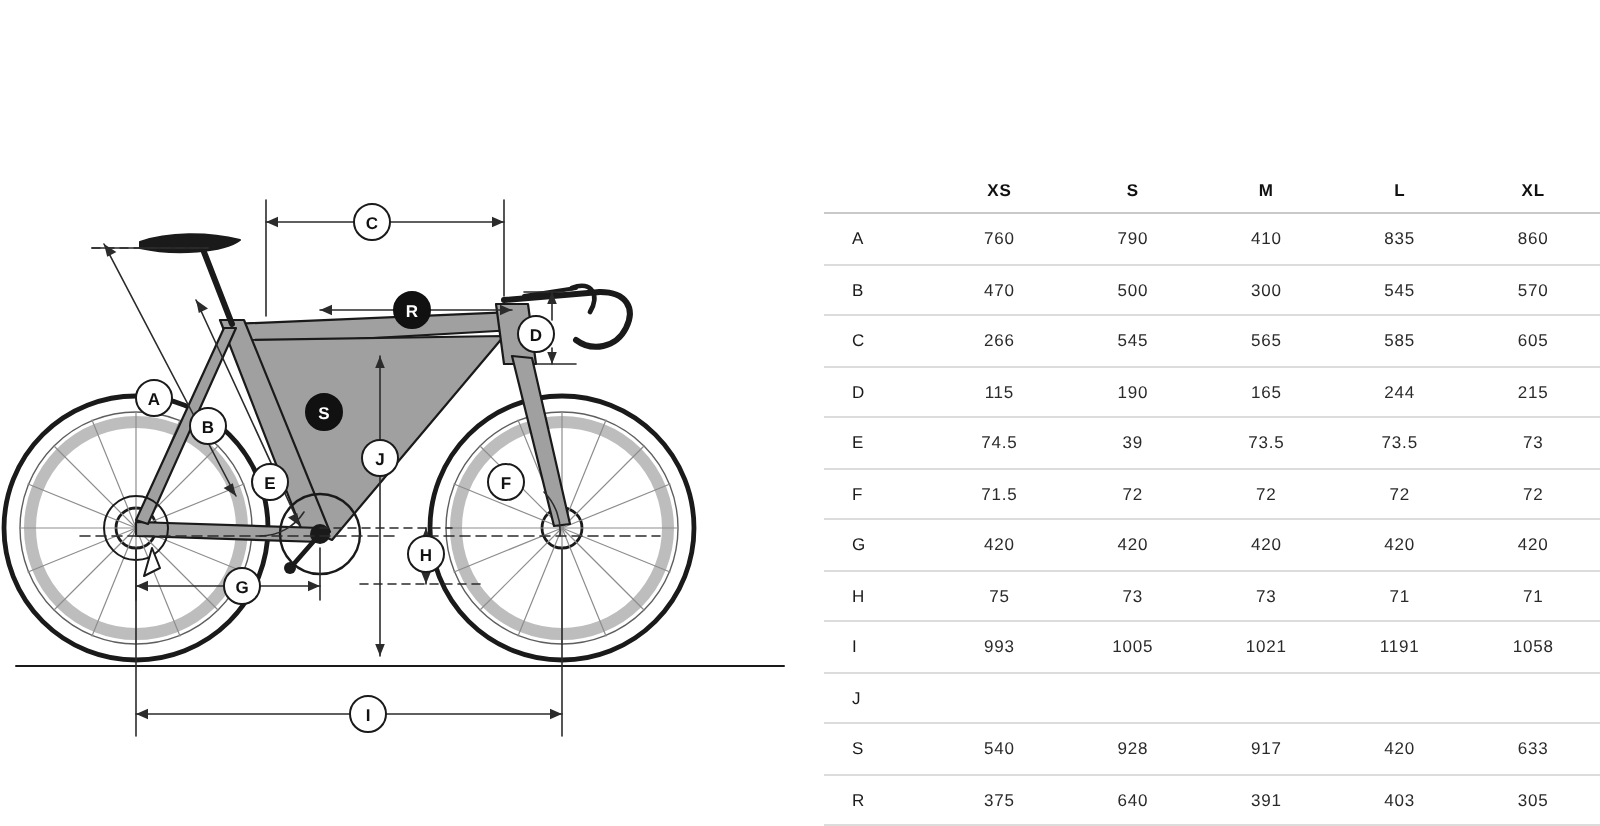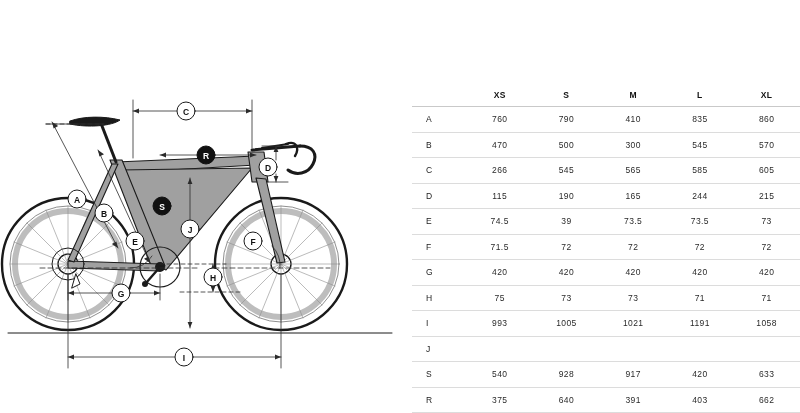--- a/index.html
+++ b/index.html
@@ -413,19 +413,19 @@
           <td>917</td>
           <td>420</td>
           <td>633</td>
         </tr>
         <tr>
           <td class="rowlab">R</td>
           <td>375</td>
           <td>640</td>
           <td>391</td>
           <td>403</td>
-          <td>662</td>
+          <td>305</td>
         </tr>
       </tbody>
     </table>
   </div>
 
 </div>
 
 </body></html>

